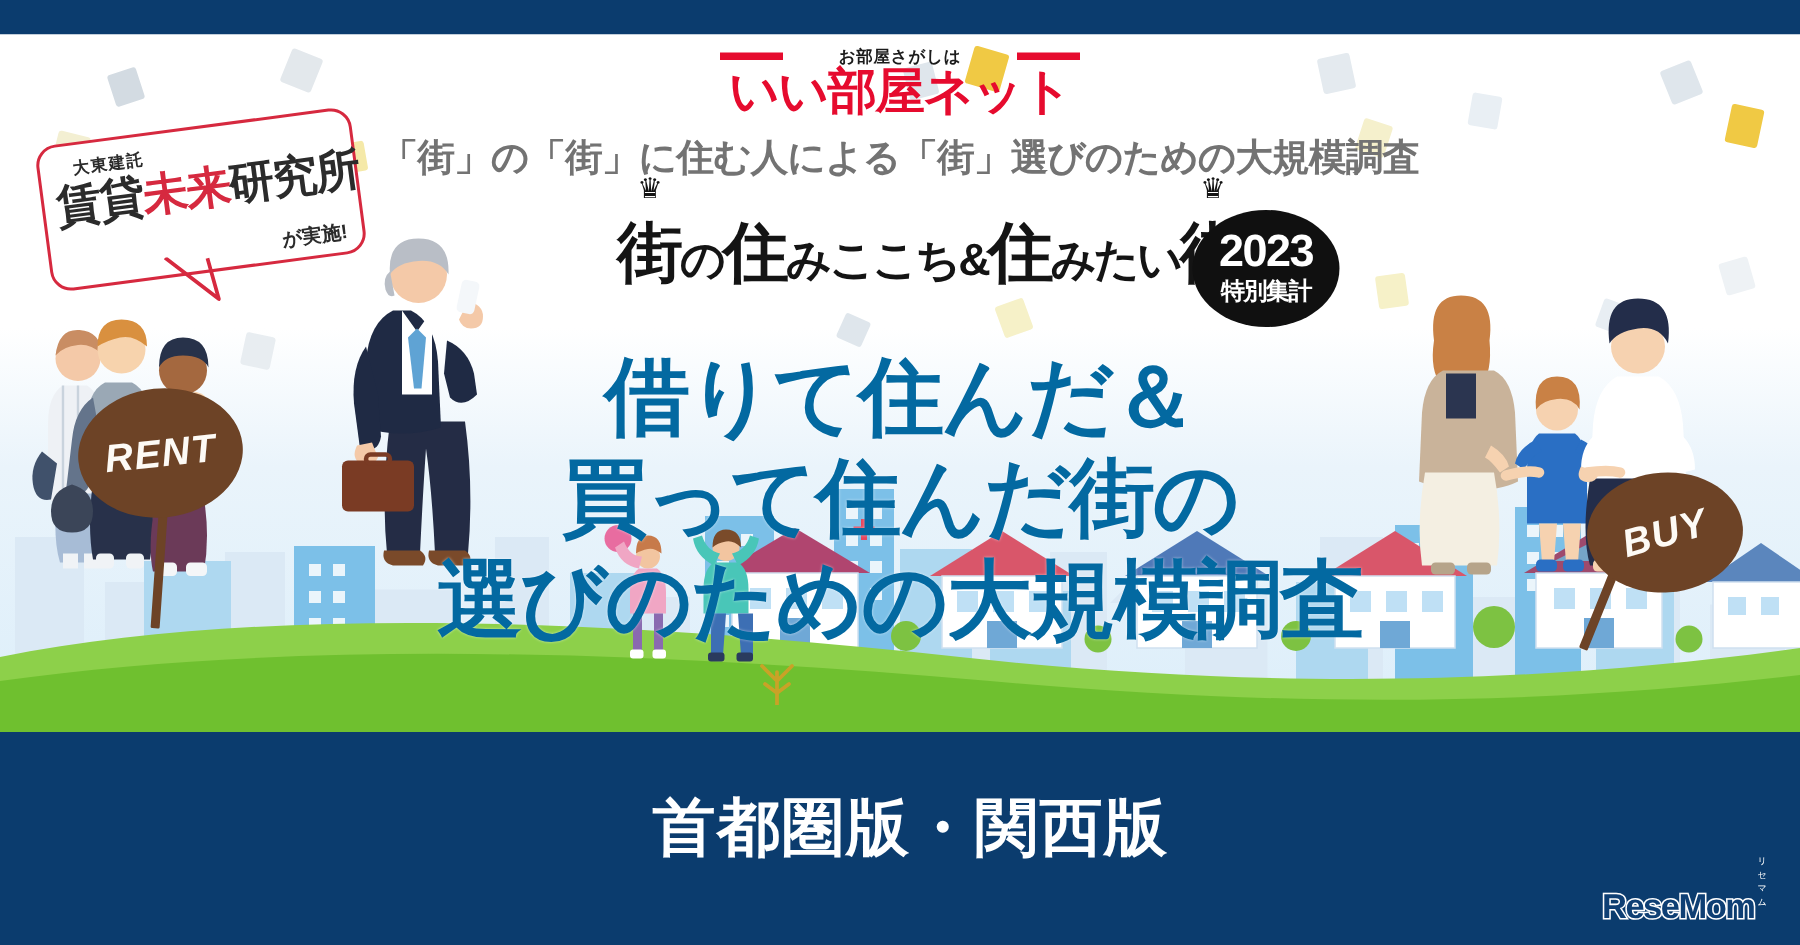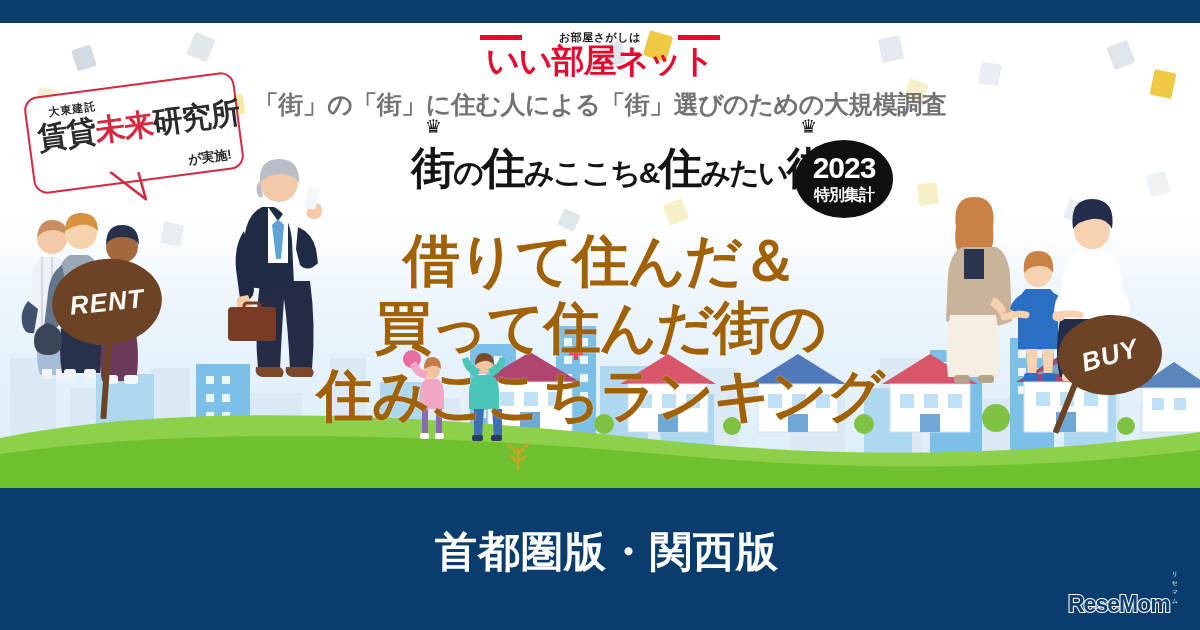--- a/index.html
+++ b/index.html
@@ -66,22 +66,22 @@
   .crown::after { content:"♛"; position:absolute; left:50%; transform:translateX(-50%);
                   top:-24px; font-size:19px; color:#141414; }
 
   .year-badge { position:absolute; left:795px; top:140px; width:98px; height:78px;
                 background:#101010; border-radius:50%; color:#fff; text-align:center;
                 display:flex; flex-direction:column; align-items:center; justify-content:center; }
   .year-badge .y { font-size:30px; font-weight:bold; line-height:1; letter-spacing:-1px; }
   .year-badge .t { font-size:16px; font-weight:bold; line-height:1.2; margin-top:2px; letter-spacing:-1px; }
 
   .main-head { position:absolute; left:0; right:0; top:232px; text-align:center;
-               color:#a16207; font-weight:bold; font-size:57px; line-height:1.18;
-               letter-spacing:-1.5px; white-space:nowrap;font-family:Liberation Mono, monospace; }
+               color:#0369a1; font-weight:bold; font-size:57px; line-height:1.18;
+               letter-spacing:-1.5px; white-space:nowrap; }
   .main-head div { text-shadow:0 0 2px rgba(255,255,255,.55); }
 
   
   .bottom-band { position:absolute; left:0; top:488px; width:1200px; height:142px; background:#0b3c6e; }
   .bottom-title { position:absolute; left:14px; right:0; top:524px; text-align:center;
                   color:#ffffff; font-size:42px; font-weight:bold; letter-spacing:1px; }
 
   .resemom { position:absolute; right:16px; bottom:12px; width:116px; height:30px;
              display:flex; align-items:flex-end; justify-content:space-between;margin-left:31px; }
   .resemom .rm { font-size:23px; font-weight:bold; color:#0e3f74; letter-spacing:-1px;
@@ -426,21 +426,21 @@
   </div>
 
   <div class="year-badge">
     <span class="y">2023</span>
     <span class="t">特別集計</span>
   </div>
 
   <div class="main-head">
     <div>借りて住んだ＆</div>
     <div>買って住んだ街の</div>
-    <div>住みここちランキング</div>
+    <div>選びのための大規模調査</div>
   </div>
 
   <div class="bottom-band"></div>
   <div class="bottom-title">首都圏版・関西版</div>
 
   <div class="resemom">
     <span class="rm">ReseMom</span>
     <span class="rmk">リセマム</span>
   </div>
 

